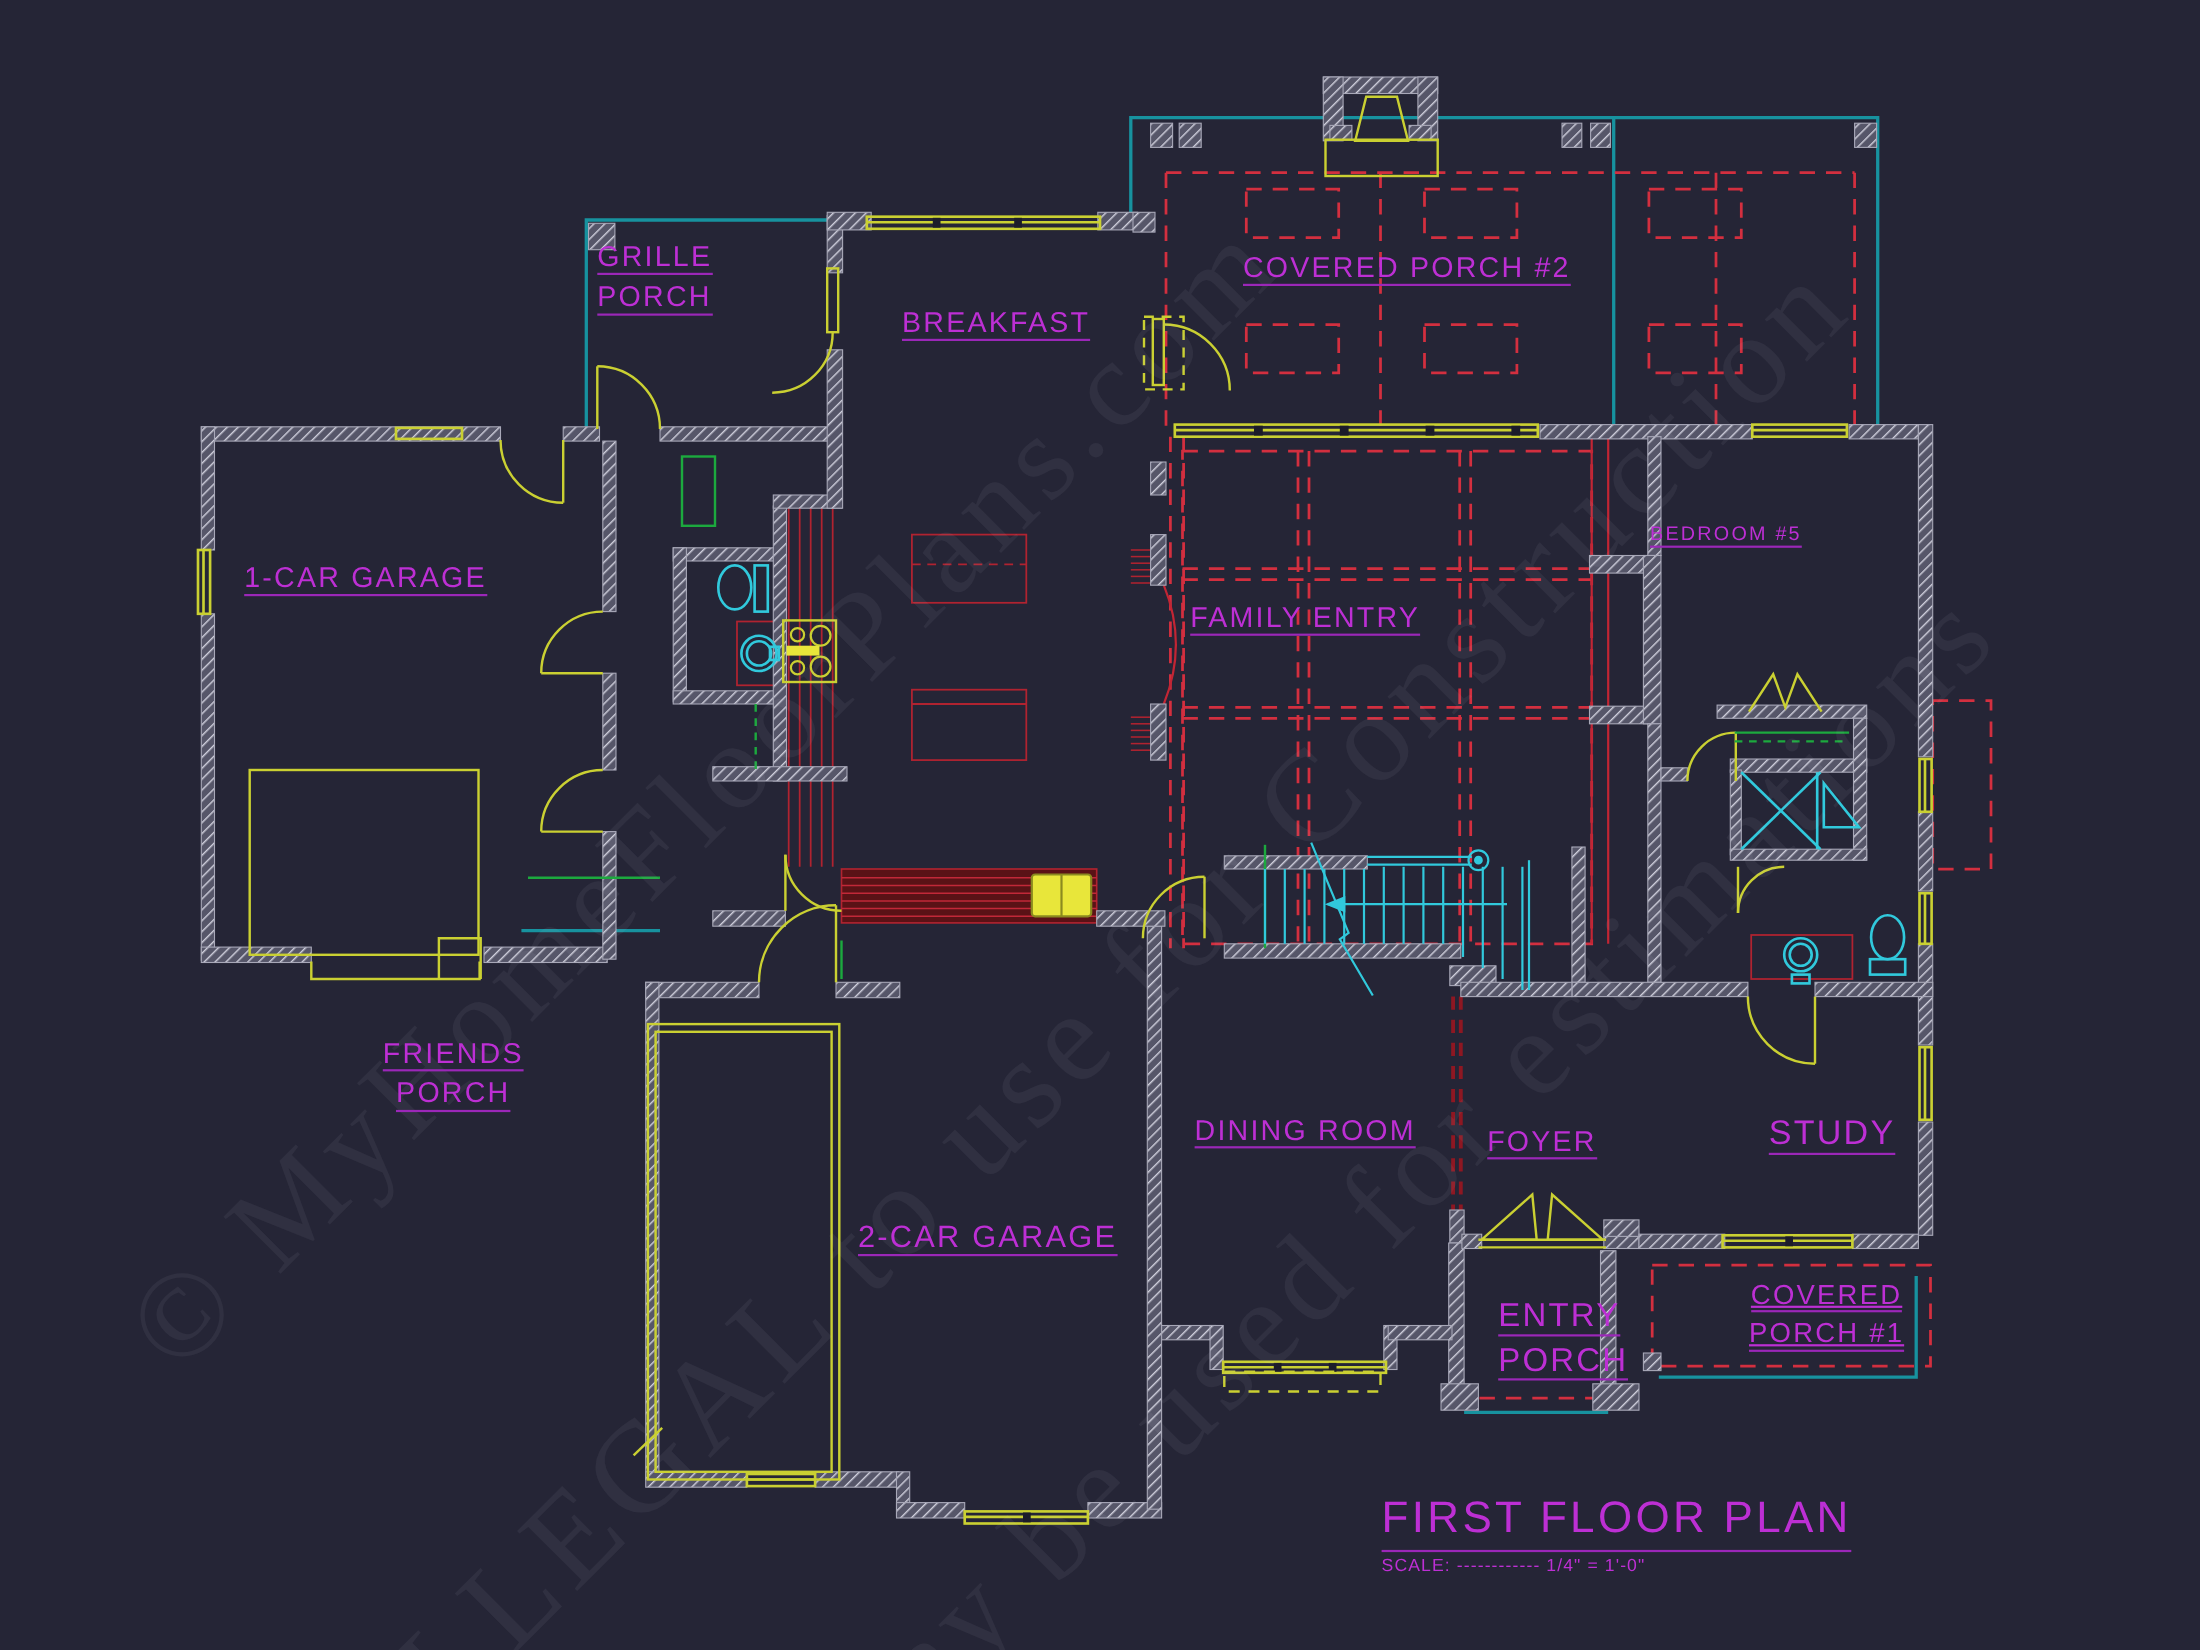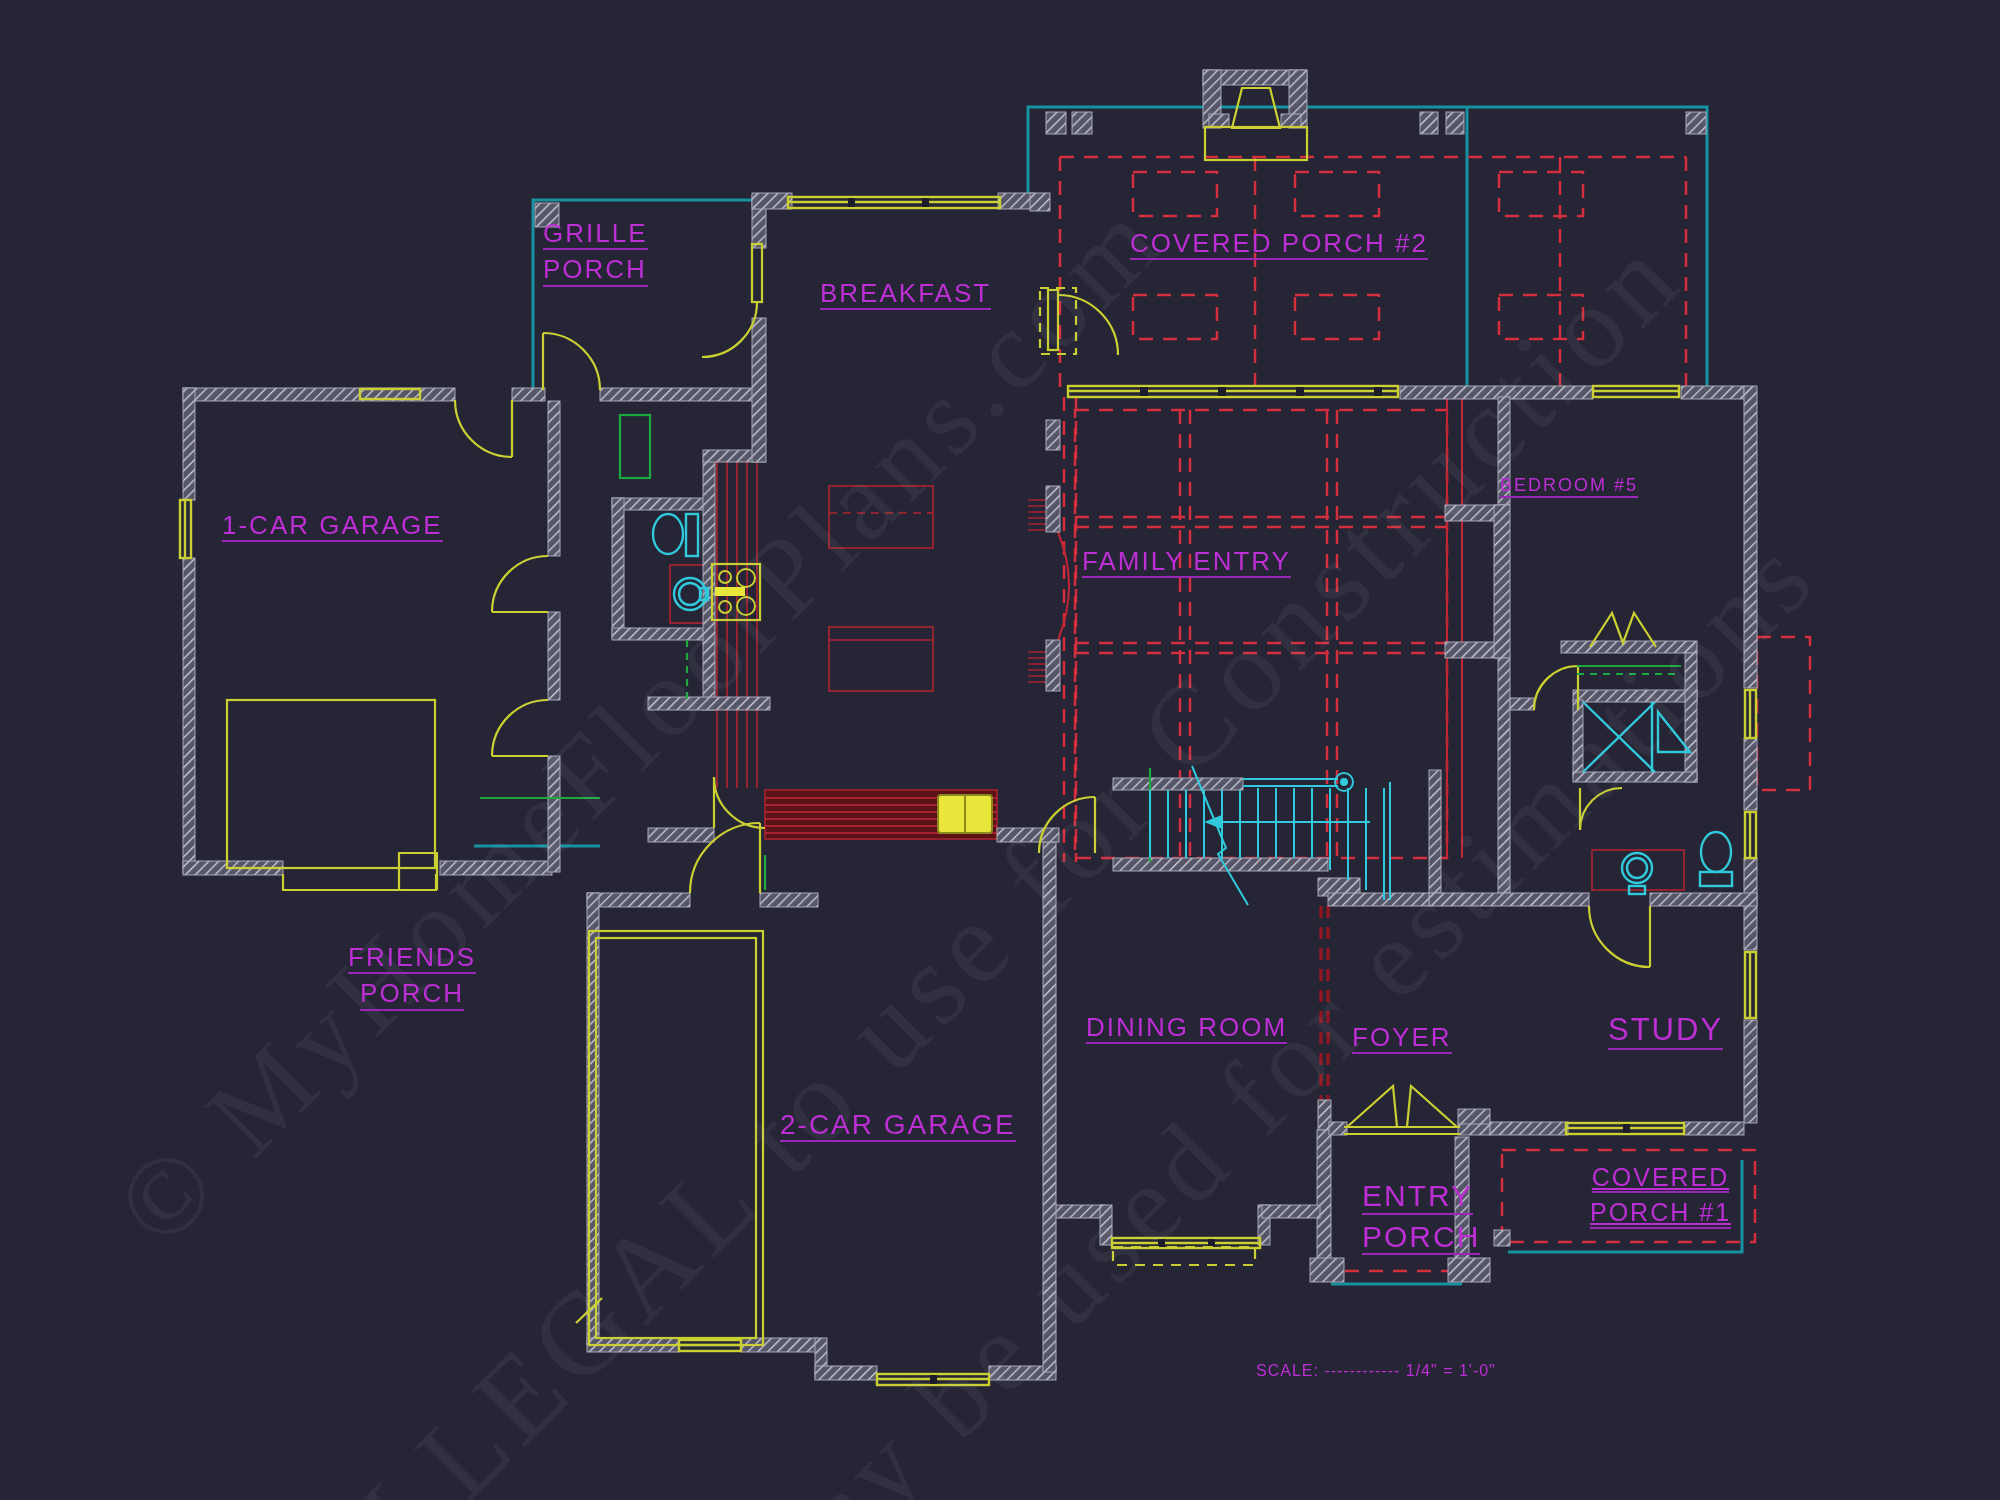--- a/index.html
+++ b/index.html
@@ -426,20 +426,21 @@
   <div class="lbl" style="left:1362px;top:1180px;font-size:30px;align-items:flex-start;">
     <span class="ln">ENTRY</span>
     <span class="ln">PORCH</span>
   </div>
   <div class="lbl" style="left:1590px;top:1164px;font-size:25px;align-items:center;text-decoration:underline;">
     <span class="ln">COVERED</span>
     <span class="ln">PORCH #1</span>
   </div>
 
   <div id="titleblock">
+    <div id="plan-title">FIRST FLOOR PLAN</div>
     <div id="plan-scale">
       <span>SCALE:</span>
       <span>------------</span>
       <span>1/4" = 1'-0"</span>
     </div>
   </div>
 
 </div>
 
 </body></html>

